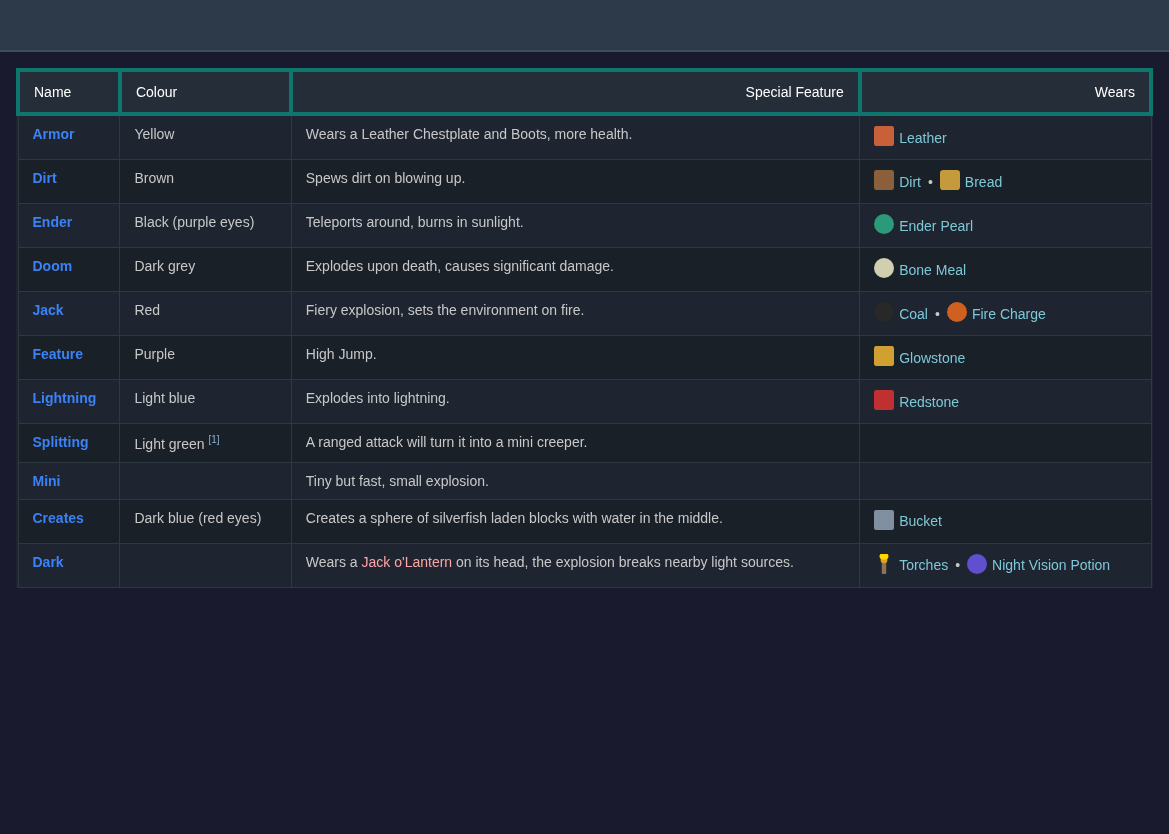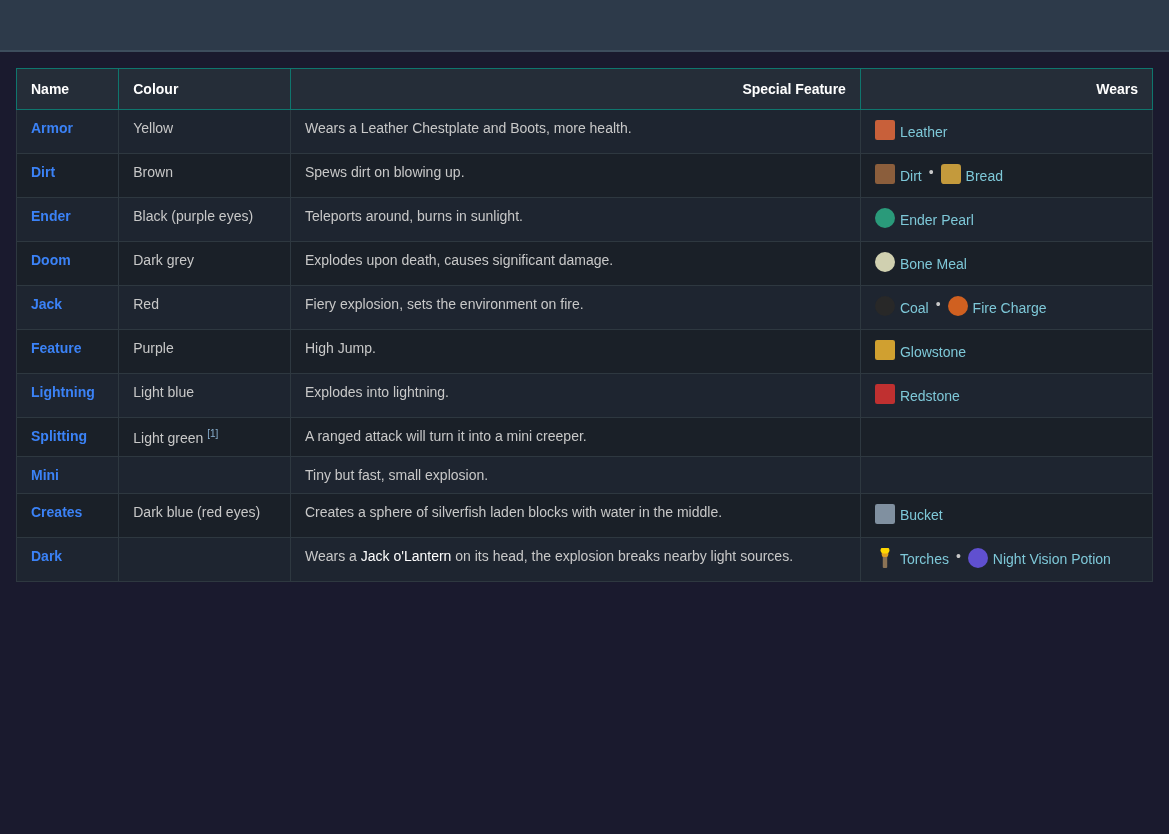--- a/index.html
+++ b/index.html
@@ -41,23 +41,23 @@
       background: #1e2530;
     }
 
     thead tr {
       background: #252d38;
     }
 
     th {
       padding: 12px 14px;
       text-align: left;
-      font-weight: bold;
+      font-weight: normal;
       color: #ffffff;
-      border: 1px solid #0f766e;
+      border: 4px solid #0f766e;
       font-size: 14px;
     }
 
     th.center { text-align: right; }
 
     td {
       padding: 10px 14px;
       border: 1px solid #2e3840;
       vertical-align: top;
       color: #c8c8c8;
@@ -72,21 +72,21 @@
     }
 
     .name-cell {
       font-weight: bold;
       color: #3b82f6;
       white-space: nowrap;
     }
 
     .drop-cell {
       display: flex;
-      align-items: flex-start;
+      align-items: center;
       flex-wrap: wrap;
       gap: 4px;
     }
 
     .drop-item {
       display: inline-flex;
       align-items: center;
       gap: 5px;
       color: #7ec8d8;
     }
@@ -100,21 +100,21 @@
       margin: 0 3px;
     }
 
     .superscript {
       font-size: 10px;
       vertical-align: super;
       color: #8ab0d0;
     }
 
     .jack-link {
-      color: #ffffff;
+      color: #fca5a5;
       text-decoration: none;
     }
 
     .drop-col-cell {
       min-width: 200px;
     }
   </style>
 </head>
 <body>
 

